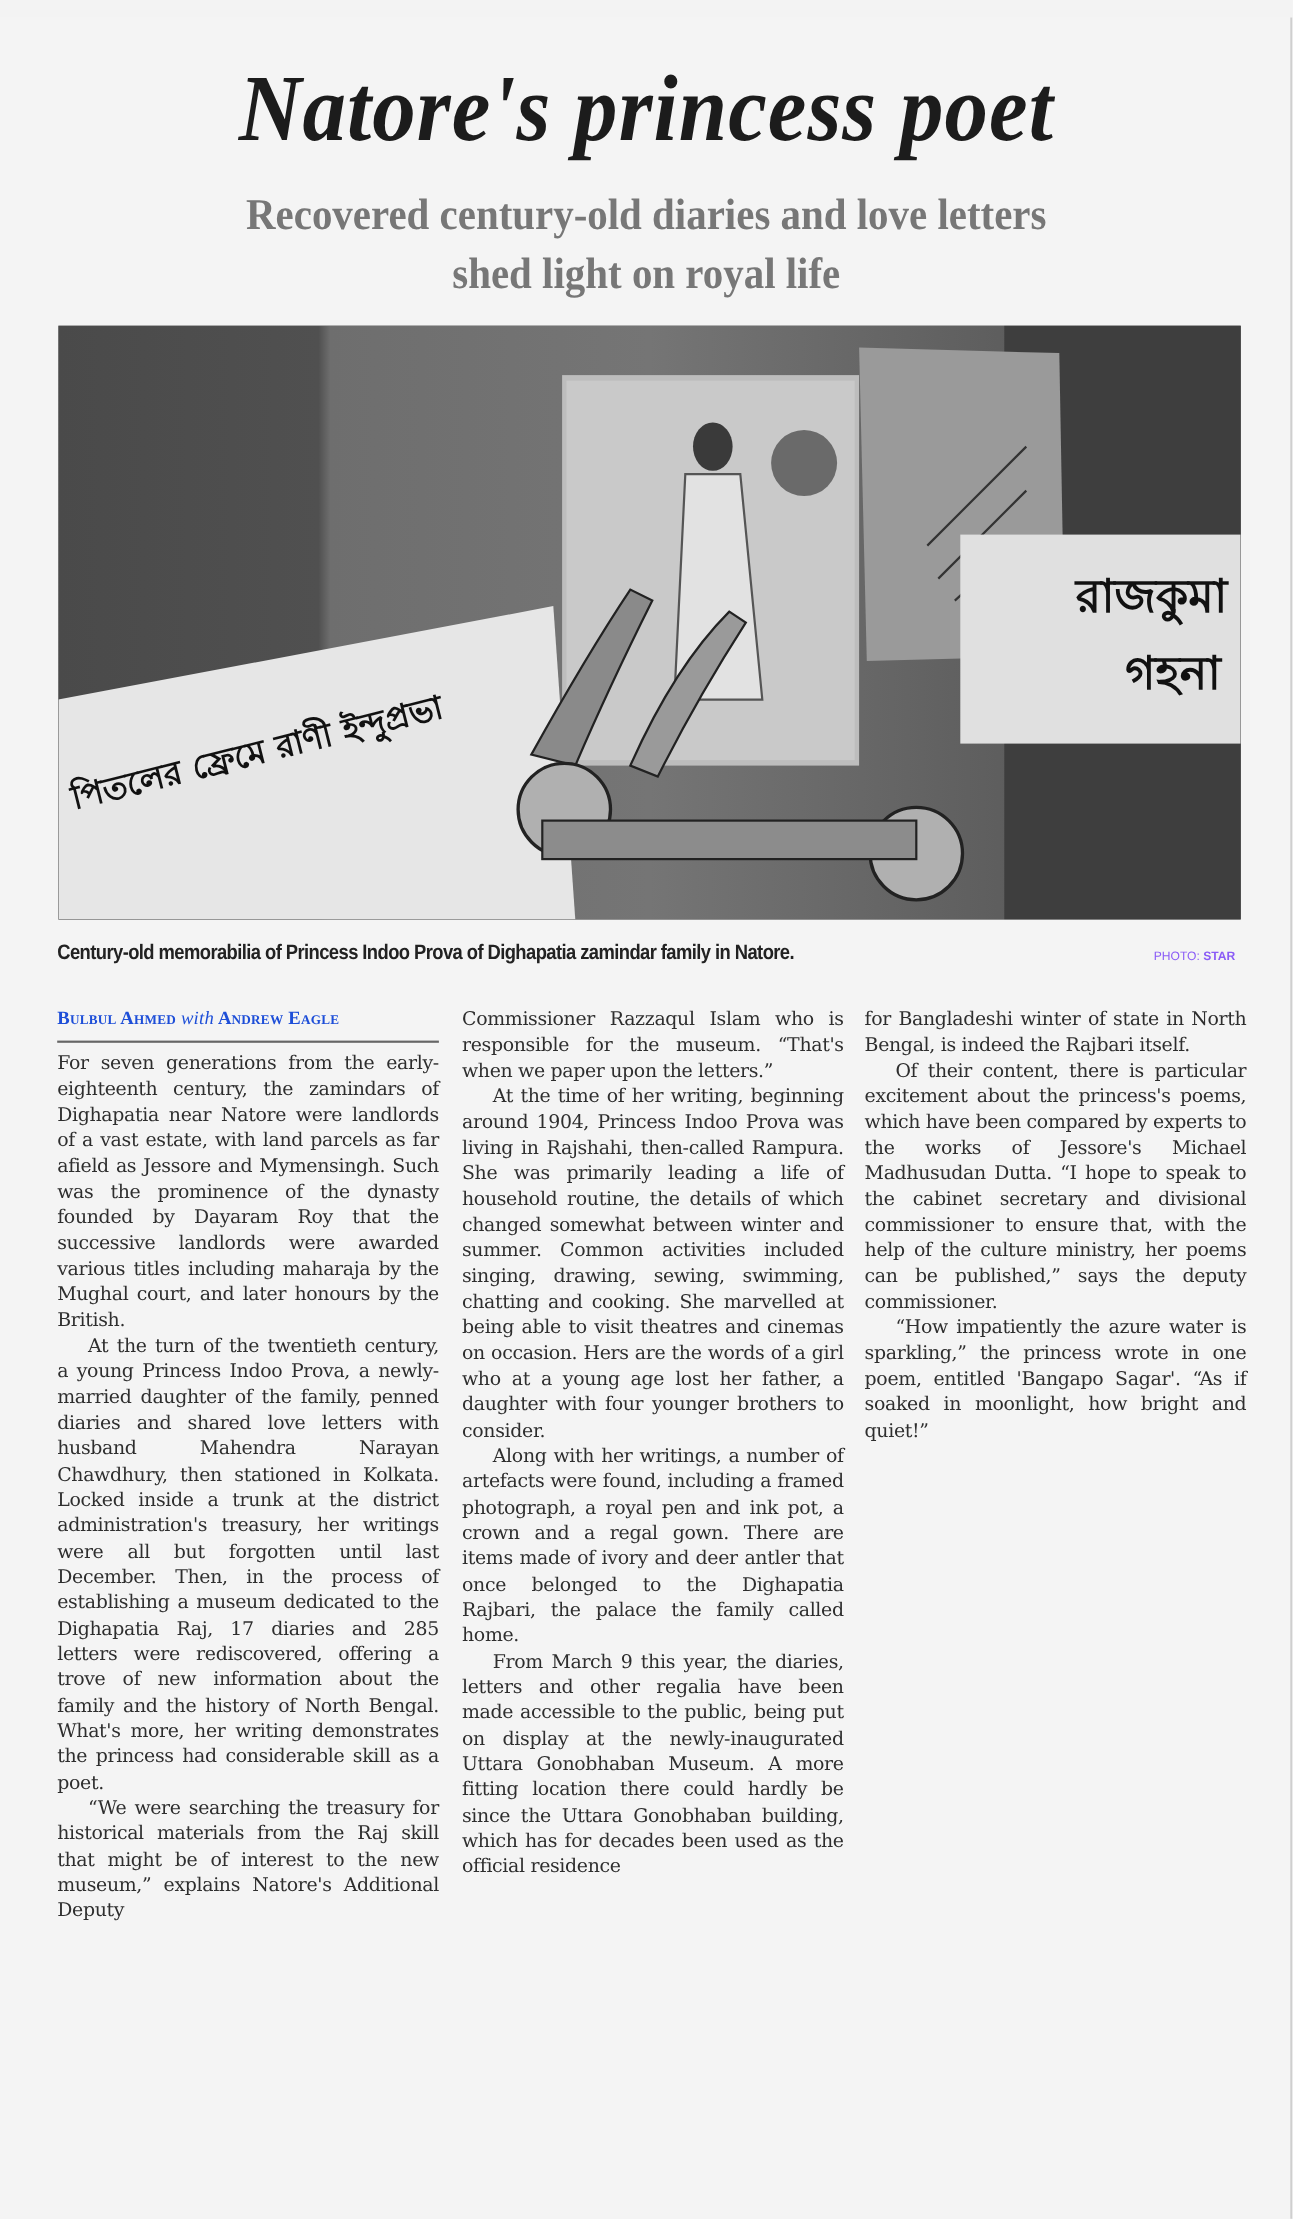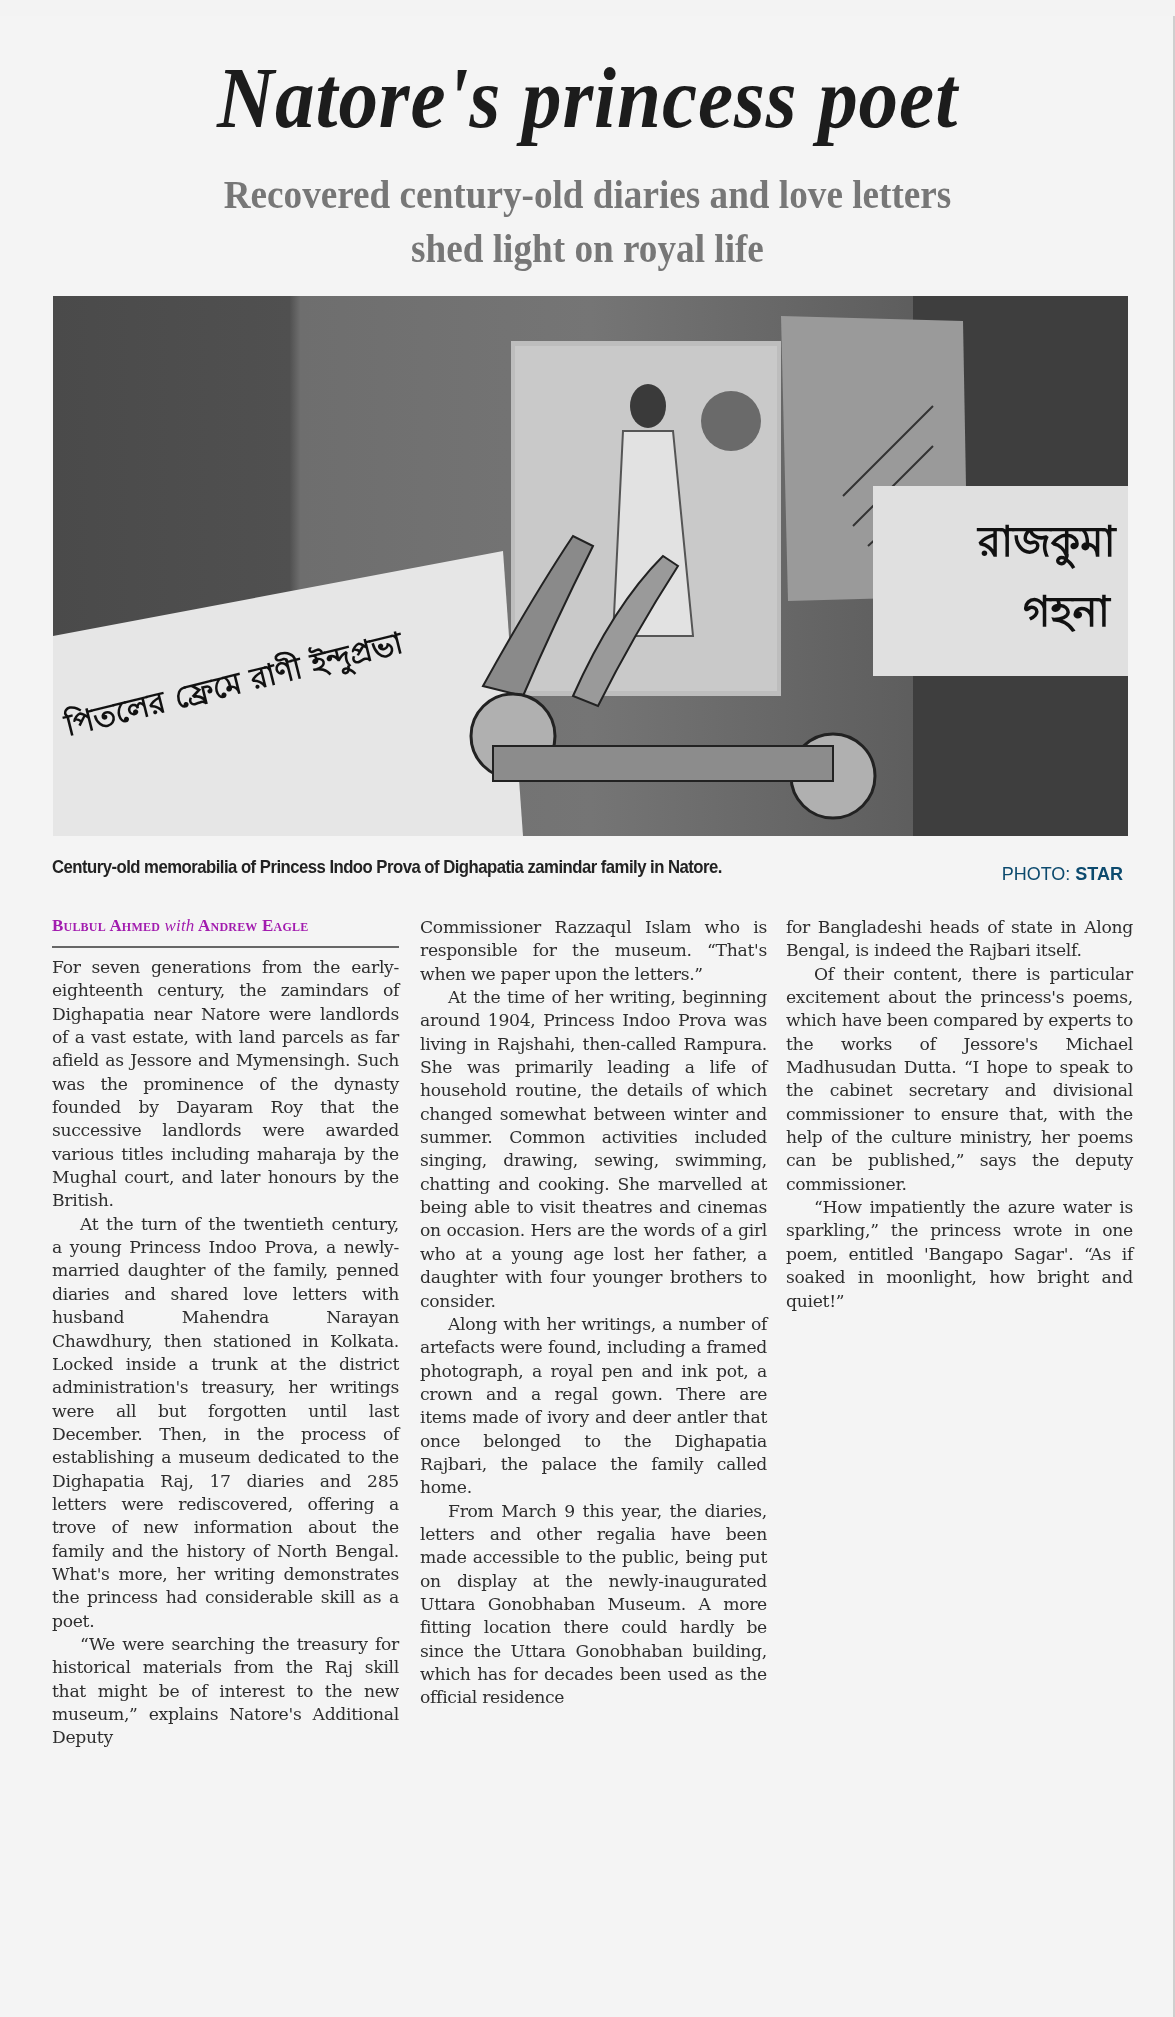--- a/index.html
+++ b/index.html
@@ -33,37 +33,37 @@
   }
   .photo svg { display: block; }
   .caption {
     position: absolute; left: 52px; top: 840px;
     font-family: "Liberation Sans", sans-serif; font-weight: bold;
     font-size: 19px; color: #222; letter-spacing: -0.6px;
     transform-origin: left center; transform: scaleX(0.88);
   }
   .credit {
     position: absolute; right: 50px; top: 848px;
-    font-family: "Liberation Sans", sans-serif; font-size: 18px; color: #0c4a6e;
+    font-family: "Liberation Sans", sans-serif; font-size: 11px; color: #8b5cf6;
   }
   .credit b { font-weight: bold; }
   .col {
     position: absolute; top: 900px; width: 347px;
     font-family: "DejaVu Serif", serif; font-size: 17.2px; line-height: 23.35px;
     text-align: justify; color: #2e2e2e;
     letter-spacing: -0.3px;
   }
   .col1 { left: 52px; }
   .col2 { left: 420px; }
   .col3 { left: 786px; }
   .col p { margin: 0; text-indent: 28px; }
   .col p.first { text-indent: 0; }
   .byline {
     font-family: "Liberation Serif", serif; font-weight: bold; font-size: 17px;
-    line-height: 20px; color: #a21caf; font-variant: small-caps; letter-spacing: 0.2px;
+    line-height: 20px; color: #1d4ed8; font-variant: small-caps; letter-spacing: 0.2px;
     margin-bottom: 10px;
   }
   .byline i { font-weight: normal; font-style: italic; font-variant: normal; }
   .byline-rule { height: 2px; background: #666; margin: 0 0 8px 0; }
 </style>
 </head>
 <body>
 
 <div class="page">
 
@@ -127,18 +127,18 @@
   </div>
 
   <div class="col col2">
     <p class="first">Commissioner Razzaqul Islam who is responsible for the museum. “That's when we paper upon the letters.”</p>
     <p>At the time of her writing, beginning around 1904, Princess Indoo Prova was living in Rajshahi, then-called Rampura. She was primarily leading a life of household routine, the details of which changed somewhat between winter and summer. Common activities included singing, drawing, sewing, swimming, chatting and cooking. She marvelled at being able to visit theatres and cinemas on occasion. Hers are the words of a girl who at a young age lost her father, a daughter with four younger brothers to consider.</p>
     <p>Along with her writings, a number of artefacts were found, including a framed photograph, a royal pen and ink pot, a crown and a regal gown. There are items made of ivory and deer antler that once belonged to the Dighapatia Rajbari, the palace the family called home.</p>
     <p>From March 9 this year, the diaries, letters and other regalia have been made accessible to the public, being put on display at the newly-inaugurated Uttara Gonobhaban Museum. A more fitting location there could hardly be since the Uttara Gonobhaban building, which has for decades been used as the official residence</p>
   </div>
 
   <div class="col col3">
-    <p class="first">for Bangladeshi heads of state in Along Bengal, is indeed the Rajbari itself.</p>
+    <p class="first">for Bangladeshi winter of state in North Bengal, is indeed the Rajbari itself.</p>
     <p>Of their content, there is particular excitement about the princess's poems, which have been compared by experts to the works of Jessore's Michael Madhusudan Dutta. “I hope to speak to the cabinet secretary and divisional commissioner to ensure that, with the help of the culture ministry, her poems can be published,” says the deputy commissioner.</p>
     <p>“How impatiently the azure water is sparkling,” the princess wrote in one poem, entitled 'Bangapo Sagar'. “As if soaked in moonlight, how bright and quiet!”</p>
   </div>
 
 </div>
 
 </body></html>

